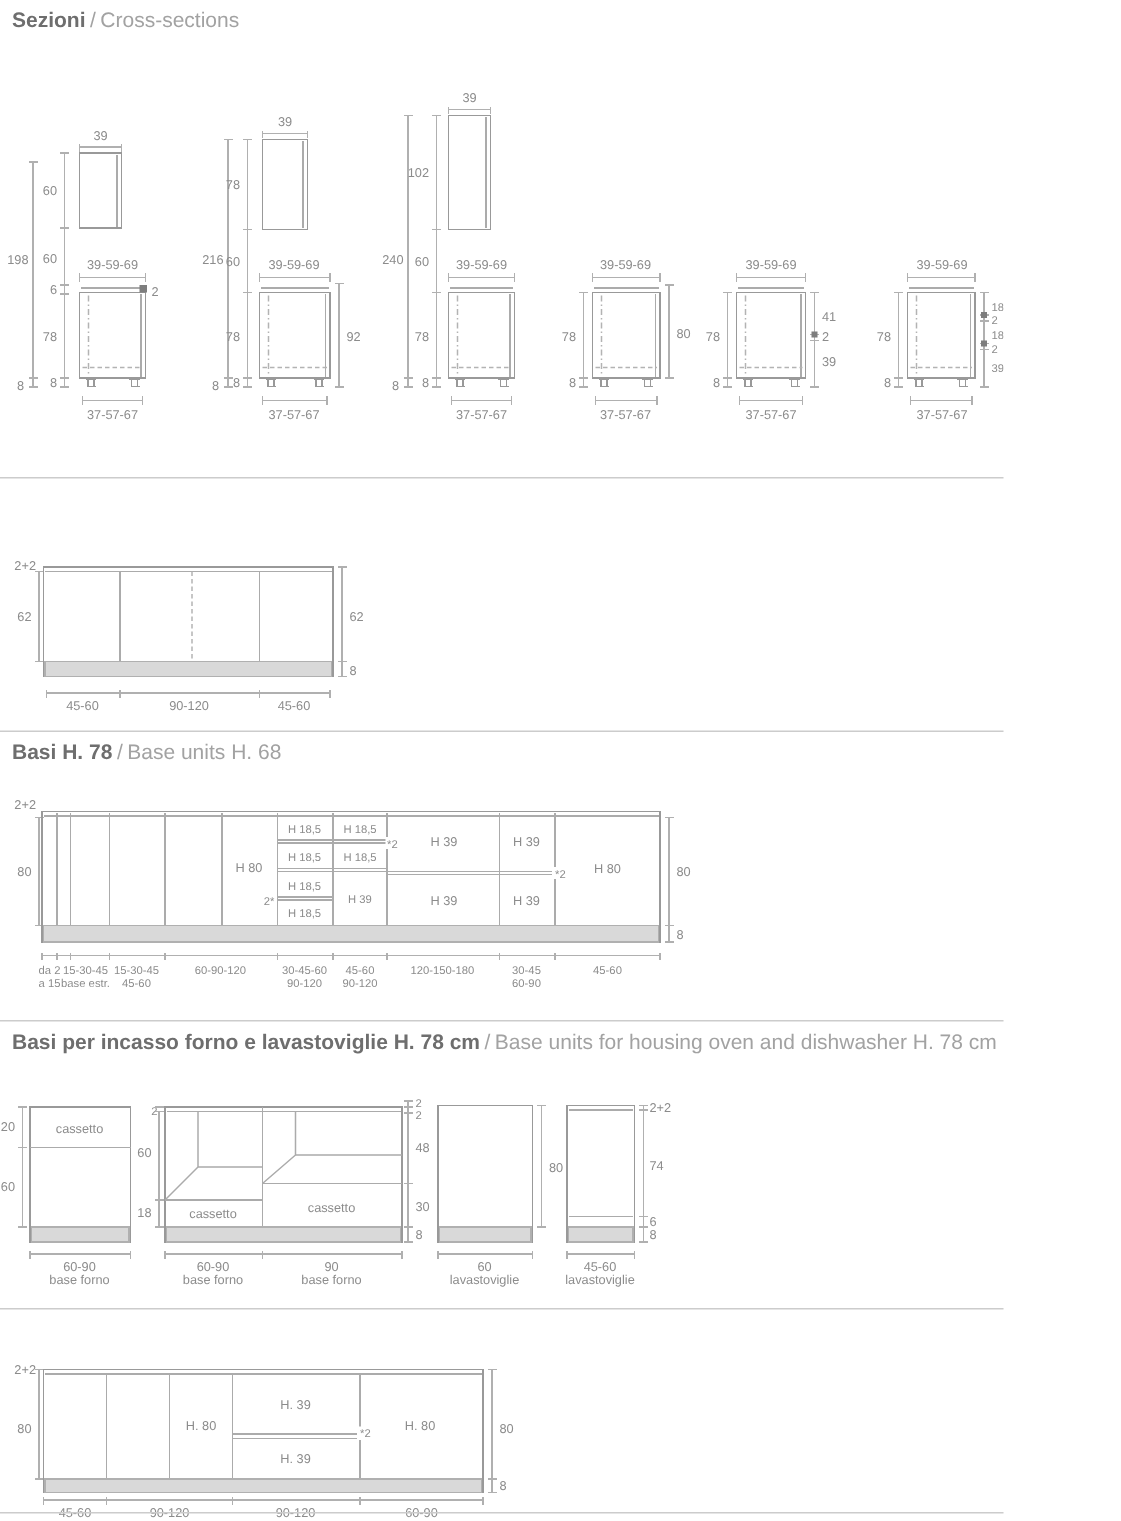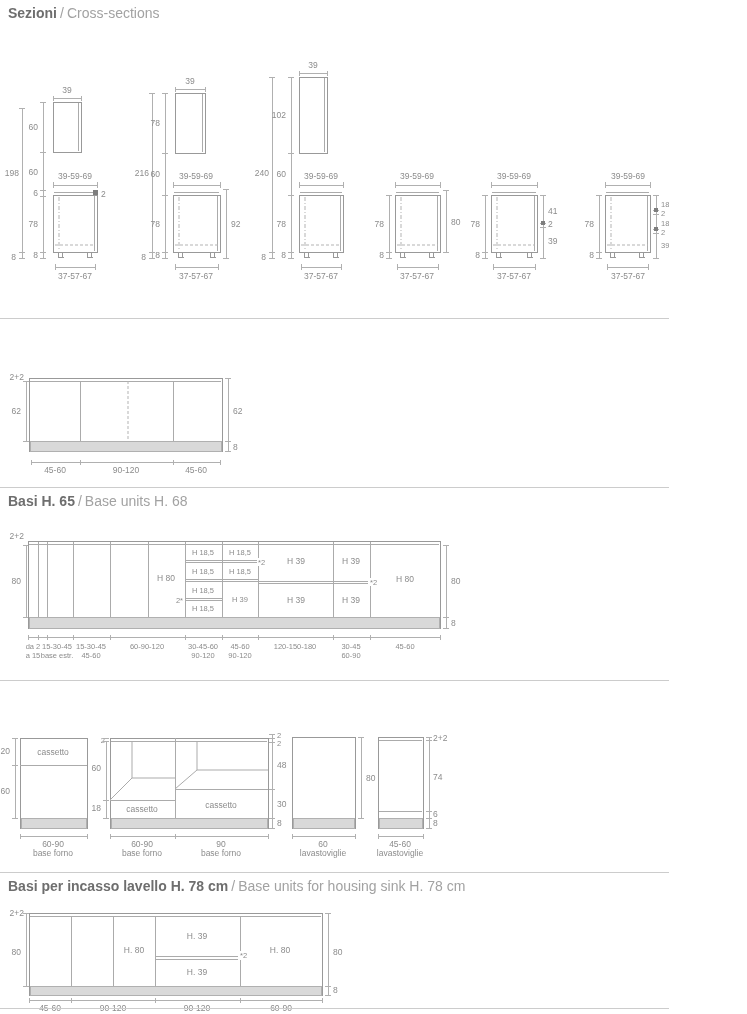--- a/index.html
+++ b/index.html
@@ -185,21 +185,21 @@
     <text x="233" y="44">62</text>
     <text x="233" y="80">8</text>
     <path class="dm cr" d="M31,92H220 M31,90V95 M80,90V95 M173,90V95 M220,90V95"></path>
     <text x="55" y="103" text-anchor="middle">45-60</text>
     <text x="126" y="103" text-anchor="middle">90-120</text>
     <text x="196" y="103" text-anchor="middle">45-60</text>
   </svg>
 
   <div class="rule" style="top:487px"></div>
   <div class="hdr" style="top:493px">
-    <span class="it">Basi H. 65</span><span class="sep">/</span><span class="en">Base units H. 68</span>
+    <span class="it">Basi H. 78</span><span class="sep">/</span><span class="en">Base units H. 68</span>
   </div>
   <svg style="top:530px" width="747" height="132" viewBox="0 0 747 132">
     <text x="24" y="9" text-anchor="end">2+2</text>
     <path class="dm cr" d="M26,15V87 M23,15H29 M23,87H29"></path>
     <text x="21" y="54" text-anchor="end">80</text>
     <rect class="ln cr" x="28" y="11" width="412" height="87"></rect>
     <path class="lt cr" d="M29,14H439 M38,12V87 M47,12V87 M73,12V87 M110,12V87 M148,12V87 M185,12V87 M222,12V87 M258,12V87 M333,12V87 M370,12V87"></path>
     <path class="lt cr" d="M185,30H258 M185,32H258 M185,49H258 M185,51H258 M258,51H370 M258,53H370 M185,68H222 M185,70H222"></path>
     <rect class="pl cr" x="29" y="87" width="410" height="11"></rect>
     <text x="166" y="51" text-anchor="middle">H 80</text>
@@ -235,20 +235,23 @@
     <text class="t7" x="203" y="128" text-anchor="middle">90-120</text>
     <text class="t7" x="240" y="119" text-anchor="middle">45-60</text>
     <text class="t7" x="240" y="128" text-anchor="middle">90-120</text>
     <text class="t7" x="295" y="119" text-anchor="middle">120-150-180</text>
     <text class="t7" x="351" y="119" text-anchor="middle">30-45</text>
     <text class="t7" x="351" y="128" text-anchor="middle">60-90</text>
     <text class="t7" x="405" y="119" text-anchor="middle">45-60</text>
   </svg>
 
   <div class="rule" style="top:680px"></div>
+  <div class="hdr" style="top:686px">
+    <span class="it">Basi per incasso forno e lavastoviglie H. 78 cm</span><span class="sep">/</span><span class="en">Base units for housing oven and dishwasher H. 78 cm</span>
+  </div>
   <svg style="top:720px" width="747" height="146" viewBox="0 0 747 146">
 
     <g>
       <path class="dm cr" d="M15,18V98 M12,18H18 M12,45H18 M12,98H18"></path>
       <text x="10" y="34" text-anchor="end">20</text>
       <text x="10" y="74" text-anchor="end">60</text>
       <rect class="ln cr" x="20" y="18" width="67" height="90"></rect>
       <path class="lt cr" d="M20,45H87"></path>
       <text x="53" y="35" text-anchor="middle">cassetto</text>
       <rect class="pl cr" x="21" y="98" width="65" height="10"></rect>
@@ -303,23 +306,20 @@
       <text x="433" y="60">74</text>
       <text x="433" y="97">6</text>
       <text x="433" y="106">8</text>
       <path class="dm cr" d="M378,116H423 M378,114V119 M423,114V119"></path>
       <text x="400" y="127" text-anchor="middle">45-60</text>
       <text x="400" y="136" text-anchor="middle">lavastoviglie</text>
     </g>
   </svg>
 
   <div class="rule" style="top:872px"></div>
-  <div class="hdr" style="top:878px">
-    <span class="it">Basi per incasso lavello H. 78 cm</span><span class="sep">/</span><span class="en">Base units for housing sink H. 78 cm</span>
-  </div>
   <svg style="top:905px" width="747" height="109" viewBox="0 0 747 109">
     <text x="24" y="11" text-anchor="end">2+2</text>
     <path class="dm cr" d="M26,8V81 M23,8H29 M23,81H29"></path>
     <text x="21" y="50" text-anchor="end">80</text>
     <rect class="ln cr" x="29" y="8" width="293" height="82"></rect>
     <path class="lt cr" d="M30,11H321 M71,11V81 M113,11V81 M155,11V81 M240,11V81"></path>
     <path class="lt cr" d="M155,51H240 M155,54H240"></path>
     <rect class="pl cr" x="30" y="81" width="291" height="9"></rect>
     <text x="134" y="48" text-anchor="middle">H. 80</text>
     <text x="197" y="34" text-anchor="middle">H. 39</text>

